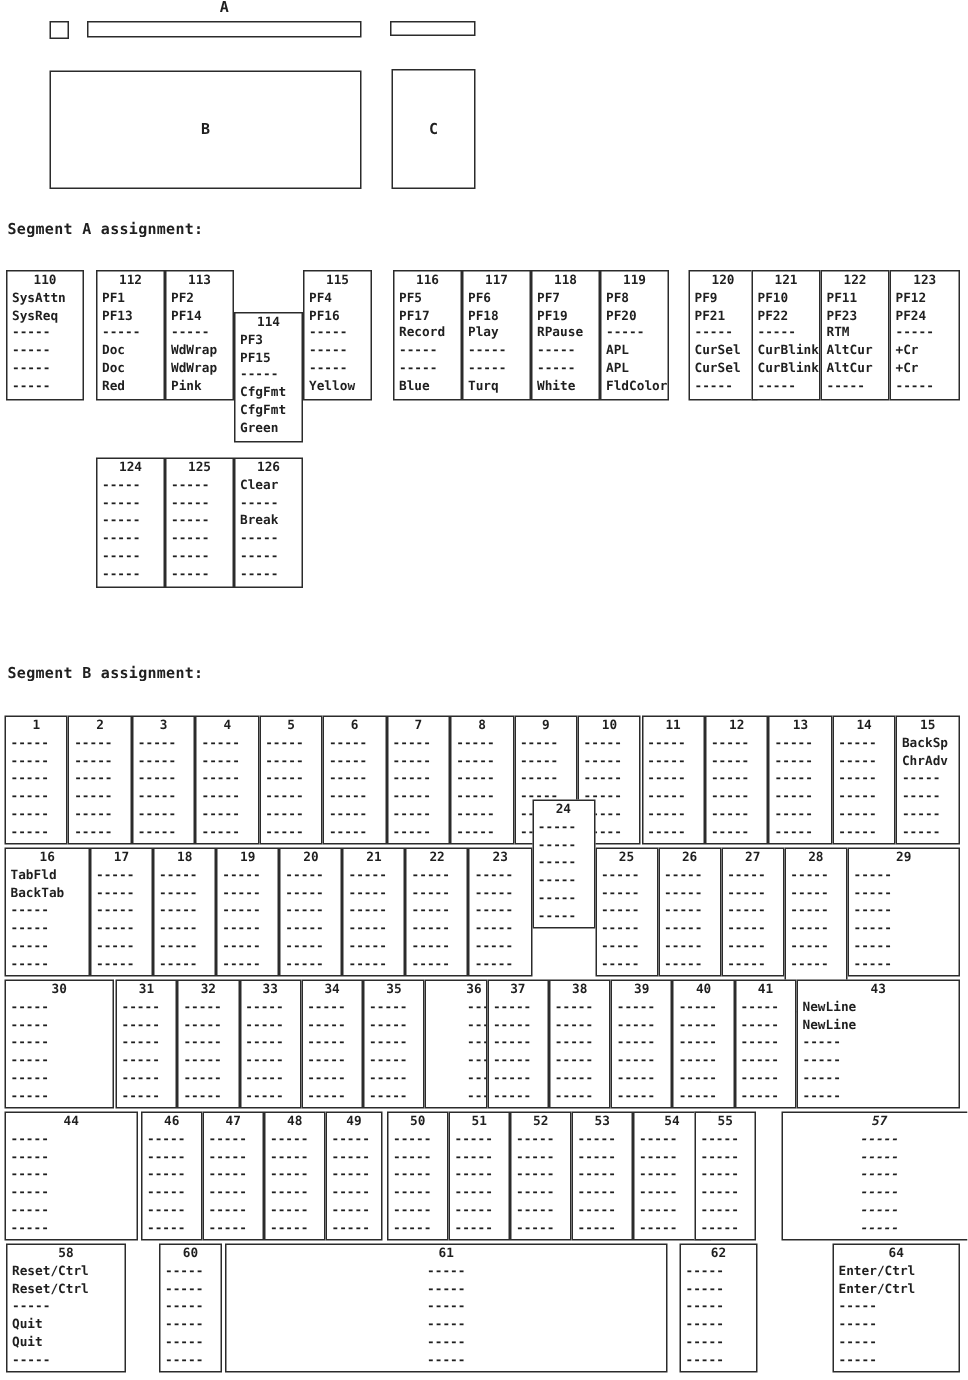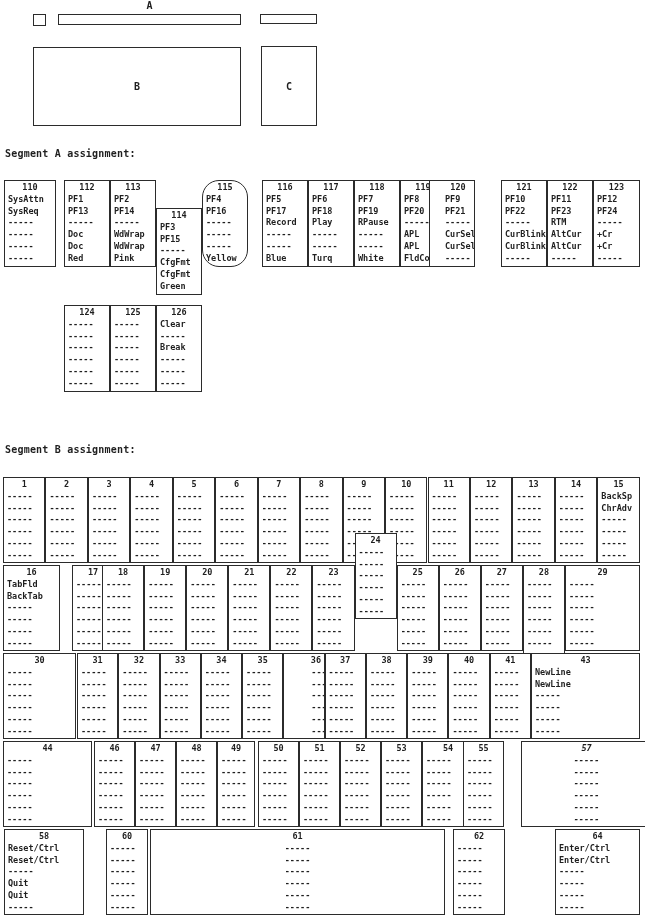--- a/index.html
+++ b/index.html
@@ -64,21 +64,21 @@
       </div>
       <div class="key" style="left: 156px; top: 180px; width: 46px; height: 87px; margin-top: 28px;">
         <div class="knum">114</div>
         <div class="kline">PF3</div>
         <div class="kline">PF15</div>
         <div class="kline">-----</div>
         <div class="kline">CfgFmt</div>
         <div class="kline">CfgFmt</div>
         <div class="kline">Green</div>
       </div>
-      <div class="key" style="left: 202px; top: 180px; width: 46px; height: 87px; border-radius: 17px;">
+      <div class="key" style="left: 202px; top: 180px; width: 46px; height: 87px;">
         <div class="knum">115</div>
         <div class="kline">PF4</div>
         <div class="kline">PF16</div>
         <div class="kline">-----</div>
         <div class="kline">-----</div>
         <div class="kline">-----</div>
         <div class="kline">Yellow</div>
       </div>
       <div class="key" style="left: 262px; top: 180px; width: 46px; height: 87px;">
         <div class="knum">116</div>
@@ -109,21 +109,21 @@
       </div>
       <div class="key" style="left: 400px; top: 180px; width: 46px; height: 87px;">
         <div class="knum">119</div>
         <div class="kline">PF8</div>
         <div class="kline">PF20</div>
         <div class="kline">-----</div>
         <div class="kline">APL</div>
         <div class="kline">APL</div>
         <div class="kline">FldColor</div>
       </div>
-      <div class="key" style="left: 429px; top: 180px; width: 46px; height: 87px; padding-left: 12px;">
+      <div class="key" style="left: 459px; top: 180px; width: 46px; height: 87px;">
         <div class="knum">120</div>
         <div class="kline">PF9</div>
         <div class="kline">PF21</div>
         <div class="kline">-----</div>
         <div class="kline">CurSel</div>
         <div class="kline">CurSel</div>
         <div class="kline">-----</div>
       </div>
       <div class="key" style="left: 501px; top: 180px; width: 46px; height: 87px;">
         <div class="knum">121</div>
@@ -316,21 +316,21 @@
       </div>
       <div class="key" style="left: 3px; top: 565px; width: 57px; height: 86px;">
         <div class="knum">16</div>
         <div class="kline">TabFld</div>
         <div class="kline">BackTab</div>
         <div class="kline">-----</div>
         <div class="kline">-----</div>
         <div class="kline">-----</div>
         <div class="kline">-----</div>
       </div>
-      <div class="key" style="left: 60px; top: 565px; width: 42.08px; height: 86px; margin-left: 12px;">
+      <div class="key" style="left: 60px; top: 565px; width: 42.08px; height: 86px;">
         <div class="knum">17</div>
         <div class="kline">-----</div>
         <div class="kline">-----</div>
         <div class="kline">-----</div>
         <div class="kline">-----</div>
         <div class="kline">-----</div>
         <div class="kline">-----</div>
       </div>
       <div class="key" style="left: 102.08px; top: 565px; width: 42.08px; height: 86px;">
         <div class="knum">18</div>

